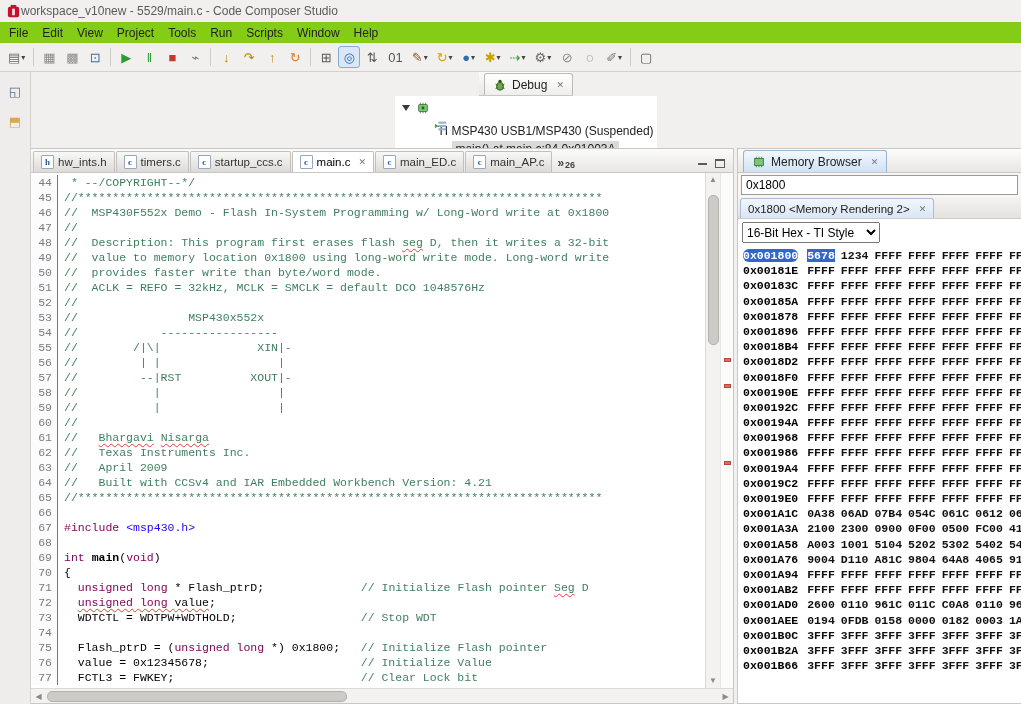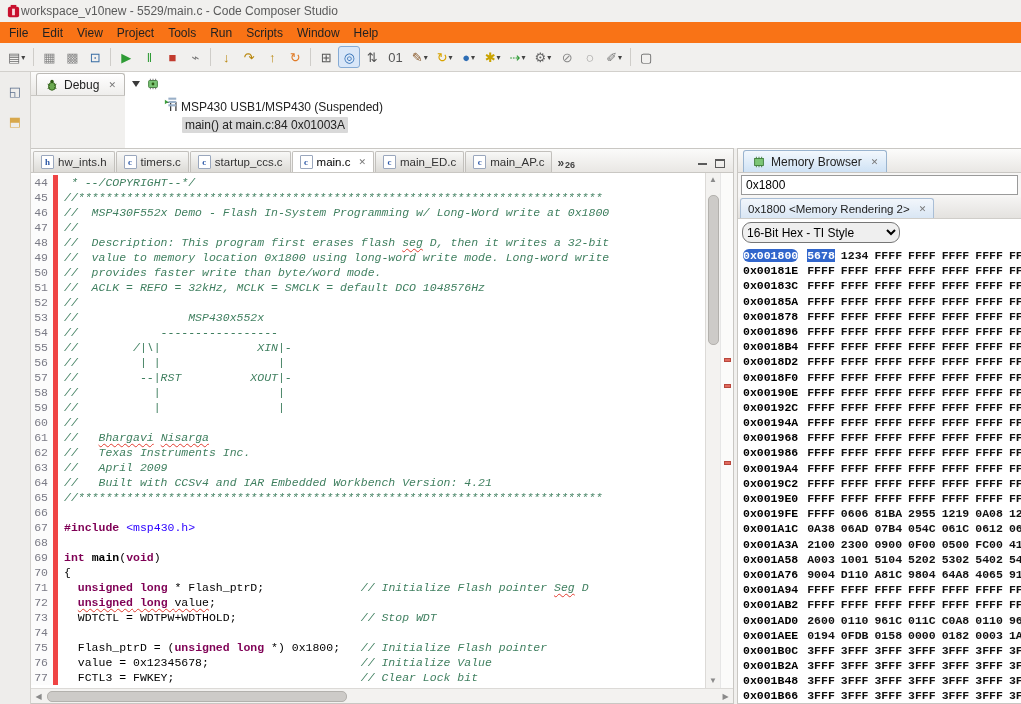--- a/index.html
+++ b/index.html
@@ -1,37 +1,37 @@
 <!DOCTYPE html>
 <html><head>
 <meta charset="utf-8">
 <style>
   * { box-sizing: border-box; margin: 0; padding: 0; }
   html,body { width:1021px; height:704px; overflow:hidden; }
   body { font-family:"Liberation Sans", sans-serif; font-size:12px; background:#f1f0ee; color:#222; }
 
   
   .titlebar { height:22px; display:flex; align-items:center; padding:0 6px; background:#f1f0ee; color:#5a5a5a; }
-  .menubar { height:21px; display:flex; align-items:center; padding:0 2px; background:#f97316;text-align:center; }
+  .menubar { height:21px; display:flex; align-items:center; padding:0 2px; background:#84cc16;text-align:center; }
   .mitem { padding:2px 7px; color:#222; border-radius:2px; }
   .toolbar { height:29px; display:flex; align-items:center; padding:0 4px; gap:1px; background:#f1f0ee; border-bottom:1px solid #d2d0cc; }
   .tbtn { height:22px; min-width:22px; padding:0 3px; display:flex; align-items:center; justify-content:center; border:1px solid transparent; border-radius:3px; }
   .tbtn.tactive { background:#d9e7f8; border-color:#86abd4; }
   .tglyph { font-size:13px; line-height:1; }
   .tdrop { font-size:8px; color:#444; margin-left:1px; }
   .tsep { width:1px; height:18px; background:#cfcdc9; margin:0 3px; }
 
   
   .main { display:flex; height:632px; }
   .rail { width:31px; background:#eeedeb; border-right:1px solid #d2d0cc; display:flex; flex-direction:column; align-items:center; padding-top:8px; gap:8px; }
   .rbtn { width:22px; height:22px; display:flex; align-items:center; justify-content:center; border:1px solid transparent; border-radius:3px; }
   .content { flex:1; display:flex; flex-direction:column; min-width:0; }
 
   
-  .debug-pane { height:76px; display:flex; flex-direction:row; }
+  .debug-pane { height:76px; display:flex; flex-direction:column;align-items:center; }
   .view-tabs { height:24px; background:linear-gradient(#fcfcfb,#e9e7e4); border-bottom:1px solid #c9c7c3; display:flex; align-items:flex-end; padding-left:5px; }
   .vtab { height:22px; display:flex; align-items:center; gap:5px; padding:0 8px; border:1px solid #bcbab6; border-bottom:none; border-radius:3px 3px 0 0; background:linear-gradient(#ffffff,#efeeec); font-size:12px; }
   .vtab.blue { background:linear-gradient(#f3f8fd,#cfe2f5); border-color:#9ab4cf; }
   .tclose { font-size:9px; color:#777; margin-left:4px; }
   .debug-content { flex:1; background:#fff; padding:3px 0 0 5px; overflow:hidden; }
   .tree-row { height:18px; display:flex; align-items:center; gap:4px; }
   .tree-row.indent { padding-left:34px; }
   .twisty { width:0; height:0; border-left:4px solid transparent; border-right:4px solid transparent; border-top:6px solid #3b3b3b; margin:0 2px; }
   .tlabel { padding:1px 3px; white-space:nowrap;margin-top:45px; }
   .tlabel.selbg { background:#d9d9d9; border-radius:1px; }
@@ -46,24 +46,24 @@
   .etmore { display:flex; align-items:flex-end; padding:0 4px 2px 4px; color:#444; font-weight:bold; }
   .ecount { font-size:9px; margin-left:1px; }
   .etspacer { flex:1; }
   .winbtns { display:flex; align-items:center; gap:8px; padding:0 8px 4px 0; }
   .minbar { display:block; width:9px; height:3px; border-bottom:2px solid #5a5a5a; }
   .maxbox { display:block; width:10px; height:9px; border:1px solid #5a5a5a; border-top:2px solid #5a5a5a; }
 
   .editor-body { flex:1; display:flex; min-height:0; }
   .code-area { flex:1; overflow:hidden; padding-top:2px; font:11.5px/15px "Liberation Mono", monospace; white-space:pre; }
   .eline { display:flex; height:15px; }
-  .ln { width:27px; flex-shrink:0; text-align:right; padding-right:5px; margin-right:6px; color:#7a7a85; background:#fcfcfc; border-right:5px solid #ef4444; }
+  .ln { width:27px; flex-shrink:0; text-align:right; padding-right:5px; margin-right:6px; color:#7a7a85; background:#fcfcfc; border-right:1px solid #ef4444; }
   .lt { white-space:pre; }
-  .lt .c { color:#3f7f5f;font-style:italic; }
-  .lt .k { color:#7f0055; font-weight:bold;text-align:right; }
+  .lt .c { color:#3f7f5f; }
+  .lt .k { color:#7f0055; font-weight:normal;text-align:right; }
   .lt .i { color:#2a00ff; }
   .lt .p { color:#000; }
   .lt .b { color:#000; font-weight:bold; }
   .lt .sq, .lt .c.sq, .lt .k.sq, .lt .p.sq { text-decoration-line:underline; text-decoration-style:wavy; text-decoration-color:#e23c2f; text-decoration-thickness:1px; text-underline-offset:2px; }
 
   .vscroll { width:15px; background:#f3f2f0; border-left:1px solid #dcdad7; position:relative; flex-shrink:0; }
   .sarrow { position:absolute; left:0; width:100%; height:14px; font-size:8px; color:#8a8a8a; text-align:center; line-height:14px; }
   .sarrow.up { top:0; } .sarrow.down { bottom:0; }
   .vthumb { position:absolute; left:2px; width:11px; top:22px; height:150px; background:#cdcbc8; border:1px solid #b3b1ad; border-radius:5px; }
   .ruler { width:13px; background:#fbfbfa; border-left:1px solid #e6e6e6; position:relative; flex-shrink:0; }
@@ -73,21 +73,21 @@
   .harrow { width:15px; font-size:8px; color:#8a8a8a; text-align:center; }
   .hthumb { position:absolute; left:16px; width:300px; top:2px; height:11px; background:#cdcbc8; border:1px solid #b3b1ad; border-radius:5px; }
 
   
   .memory-pane { flex:1; display:flex; flex-direction:column; background:#fff; border:1px solid #c9c7c3; border-right:none; min-width:0; }
   .mem-addr-row { padding:2px 3px; background:#f7f6f5; }
   .mem-addr-row input { width:100%; height:20px; border:1px solid #9a9a9a; padding:1px 4px; font:12px "Liberation Sans", sans-serif; }
   .rend-tabs { height:22px; background:linear-gradient(#f5f4f3,#e4e2df); border-bottom:1px solid #cfcdc9; display:flex; align-items:flex-end; padding-left:2px; }
   .rtab { height:20px; display:flex; align-items:center; gap:5px; padding:0 7px; border:1px solid #a9bed6; border-bottom:none; border-radius:3px 3px 0 0; background:linear-gradient(#f2f6fb,#d9e6f4); font-size:11.5px; white-space:nowrap; }
   .fmt-row { padding:3px 4px; }
-  .fmt-row select { width:158px; height:21px; font:12px "Liberation Sans", sans-serif;border-radius:9px; }
+  .fmt-row select { width:138px; height:21px; font:12px "Liberation Sans", sans-serif; }
   .memory-table { flex:1; overflow:hidden; padding:2px 0 0 5px; font:bold 11.5px/15.2px "Liberation Mono", monospace; white-space:nowrap; }
   .mrow { height:15.2px; }
   .maddr { margin-right:9px; color:#000;border-radius:6px; }
   .mword { margin-right:6px; color:#111; }
   .msel { background:#3166cc; color:#fff !important; }
 
   svg { display:block; }
 </style>
 </head>
 <body>
@@ -362,31 +362,29 @@
             <div class="mrow"><span class="maddr">0x0018D2</span><span class="mword">FFFF</span><span class="mword">FFFF</span><span class="mword">FFFF</span><span class="mword">FFFF</span><span class="mword">FFFF</span><span class="mword">FFFF</span><span class="mword">FF</span></div>
             <div class="mrow"><span class="maddr">0x0018F0</span><span class="mword">FFFF</span><span class="mword">FFFF</span><span class="mword">FFFF</span><span class="mword">FFFF</span><span class="mword">FFFF</span><span class="mword">FFFF</span><span class="mword">FF</span></div>
             <div class="mrow"><span class="maddr">0x00190E</span><span class="mword">FFFF</span><span class="mword">FFFF</span><span class="mword">FFFF</span><span class="mword">FFFF</span><span class="mword">FFFF</span><span class="mword">FFFF</span><span class="mword">FF</span></div>
             <div class="mrow"><span class="maddr">0x00192C</span><span class="mword">FFFF</span><span class="mword">FFFF</span><span class="mword">FFFF</span><span class="mword">FFFF</span><span class="mword">FFFF</span><span class="mword">FFFF</span><span class="mword">FF</span></div>
             <div class="mrow"><span class="maddr">0x00194A</span><span class="mword">FFFF</span><span class="mword">FFFF</span><span class="mword">FFFF</span><span class="mword">FFFF</span><span class="mword">FFFF</span><span class="mword">FFFF</span><span class="mword">FF</span></div>
             <div class="mrow"><span class="maddr">0x001968</span><span class="mword">FFFF</span><span class="mword">FFFF</span><span class="mword">FFFF</span><span class="mword">FFFF</span><span class="mword">FFFF</span><span class="mword">FFFF</span><span class="mword">FF</span></div>
             <div class="mrow"><span class="maddr">0x001986</span><span class="mword">FFFF</span><span class="mword">FFFF</span><span class="mword">FFFF</span><span class="mword">FFFF</span><span class="mword">FFFF</span><span class="mword">FFFF</span><span class="mword">FF</span></div>
             <div class="mrow"><span class="maddr">0x0019A4</span><span class="mword">FFFF</span><span class="mword">FFFF</span><span class="mword">FFFF</span><span class="mword">FFFF</span><span class="mword">FFFF</span><span class="mword">FFFF</span><span class="mword">FF</span></div>
             <div class="mrow"><span class="maddr">0x0019C2</span><span class="mword">FFFF</span><span class="mword">FFFF</span><span class="mword">FFFF</span><span class="mword">FFFF</span><span class="mword">FFFF</span><span class="mword">FFFF</span><span class="mword">FF</span></div>
             <div class="mrow"><span class="maddr">0x0019E0</span><span class="mword">FFFF</span><span class="mword">FFFF</span><span class="mword">FFFF</span><span class="mword">FFFF</span><span class="mword">FFFF</span><span class="mword">FFFF</span><span class="mword">FF</span></div>
-            <div class="mrow"><span class="maddr">0x0019FE</span><span class="mword">FFFF</span><span class="mword">0606</span><span class="mword">81BA</span><span class="mword">2955</span><span class="mword">1219</span><span class="mword">0A08</span><span class="mword">12</span></div>
             <div class="mrow"><span class="maddr">0x001A1C</span><span class="mword">0A38</span><span class="mword">06AD</span><span class="mword">07B4</span><span class="mword">054C</span><span class="mword">061C</span><span class="mword">0612</span><span class="mword">06</span></div>
             <div class="mrow"><span class="maddr">0x001A3A</span><span class="mword">2100</span><span class="mword">2300</span><span class="mword">0900</span><span class="mword">0F00</span><span class="mword">0500</span><span class="mword">FC00</span><span class="mword">41</span></div>
             <div class="mrow"><span class="maddr">0x001A58</span><span class="mword">A003</span><span class="mword">1001</span><span class="mword">5104</span><span class="mword">5202</span><span class="mword">5302</span><span class="mword">5402</span><span class="mword">54</span></div>
             <div class="mrow"><span class="maddr">0x001A76</span><span class="mword">9004</span><span class="mword">D110</span><span class="mword">A81C</span><span class="mword">9804</span><span class="mword">64A8</span><span class="mword">4065</span><span class="mword">91</span></div>
             <div class="mrow"><span class="maddr">0x001A94</span><span class="mword">FFFF</span><span class="mword">FFFF</span><span class="mword">FFFF</span><span class="mword">FFFF</span><span class="mword">FFFF</span><span class="mword">FFFF</span><span class="mword">FF</span></div>
             <div class="mrow"><span class="maddr">0x001AB2</span><span class="mword">FFFF</span><span class="mword">FFFF</span><span class="mword">FFFF</span><span class="mword">FFFF</span><span class="mword">FFFF</span><span class="mword">FFFF</span><span class="mword">FF</span></div>
             <div class="mrow"><span class="maddr">0x001AD0</span><span class="mword">2600</span><span class="mword">0110</span><span class="mword">961C</span><span class="mword">011C</span><span class="mword">C0A8</span><span class="mword">0110</span><span class="mword">96</span></div>
             <div class="mrow"><span class="maddr">0x001AEE</span><span class="mword">0194</span><span class="mword">0FDB</span><span class="mword">0158</span><span class="mword">0000</span><span class="mword">0182</span><span class="mword">0003</span><span class="mword">1A</span></div>
             <div class="mrow"><span class="maddr">0x001B0C</span><span class="mword">3FFF</span><span class="mword">3FFF</span><span class="mword">3FFF</span><span class="mword">3FFF</span><span class="mword">3FFF</span><span class="mword">3FFF</span><span class="mword">3F</span></div>
             <div class="mrow"><span class="maddr">0x001B2A</span><span class="mword">3FFF</span><span class="mword">3FFF</span><span class="mword">3FFF</span><span class="mword">3FFF</span><span class="mword">3FFF</span><span class="mword">3FFF</span><span class="mword">3F</span></div>
-            <div class="mrow"><span class="maddr">0x001B48</span><span class="mword">3FFF</span><span class="mword">3FFF</span><span class="mword">3FFF</span><span class="mword">3FFF</span><span class="mword">3FFF</span><span class="mword">3FFF</span><span class="mword">3F</span></div>
             <div class="mrow"><span class="maddr">0x001B66</span><span class="mword">3FFF</span><span class="mword">3FFF</span><span class="mword">3FFF</span><span class="mword">3FFF</span><span class="mword">3FFF</span><span class="mword">3FFF</span><span class="mword">3F</span></div>
           </div>
       </div>
 
     </div>
   </div>
 </div>
 
 </body></html>

